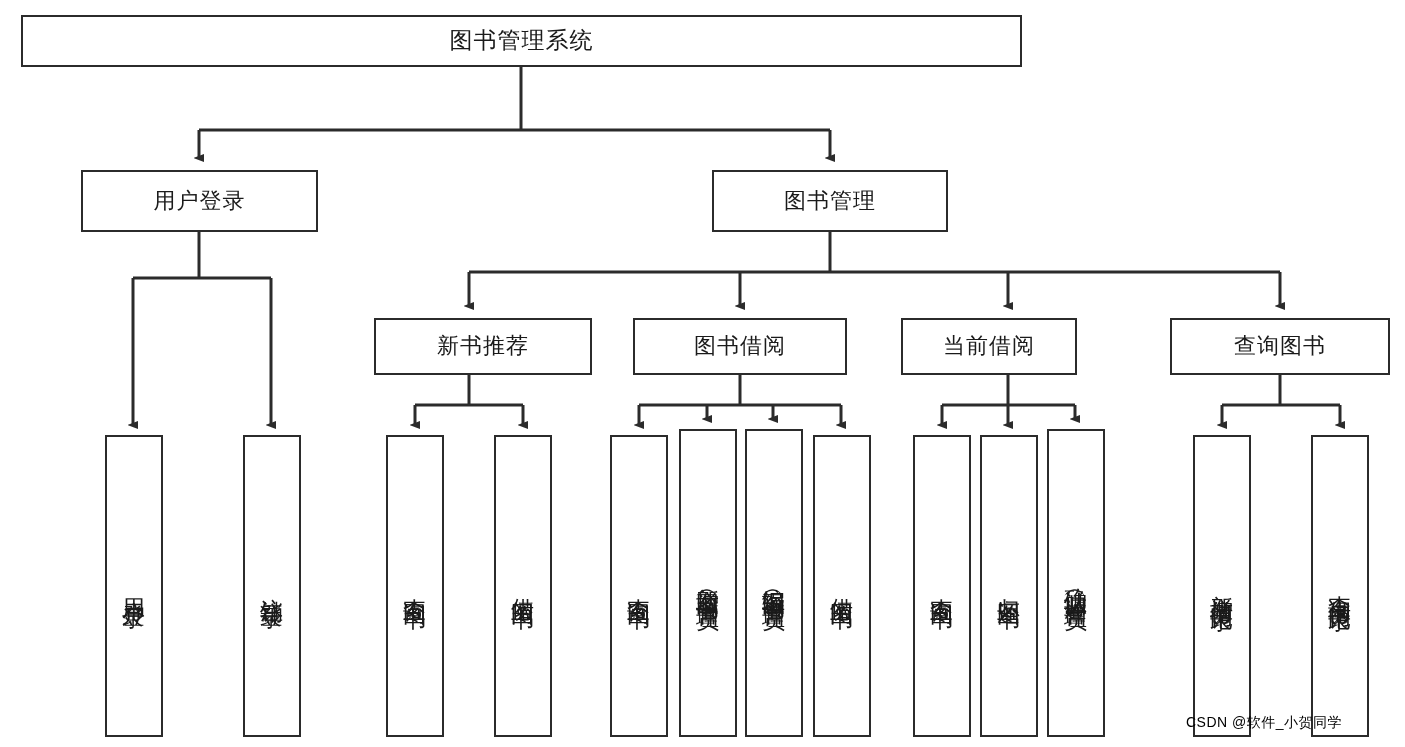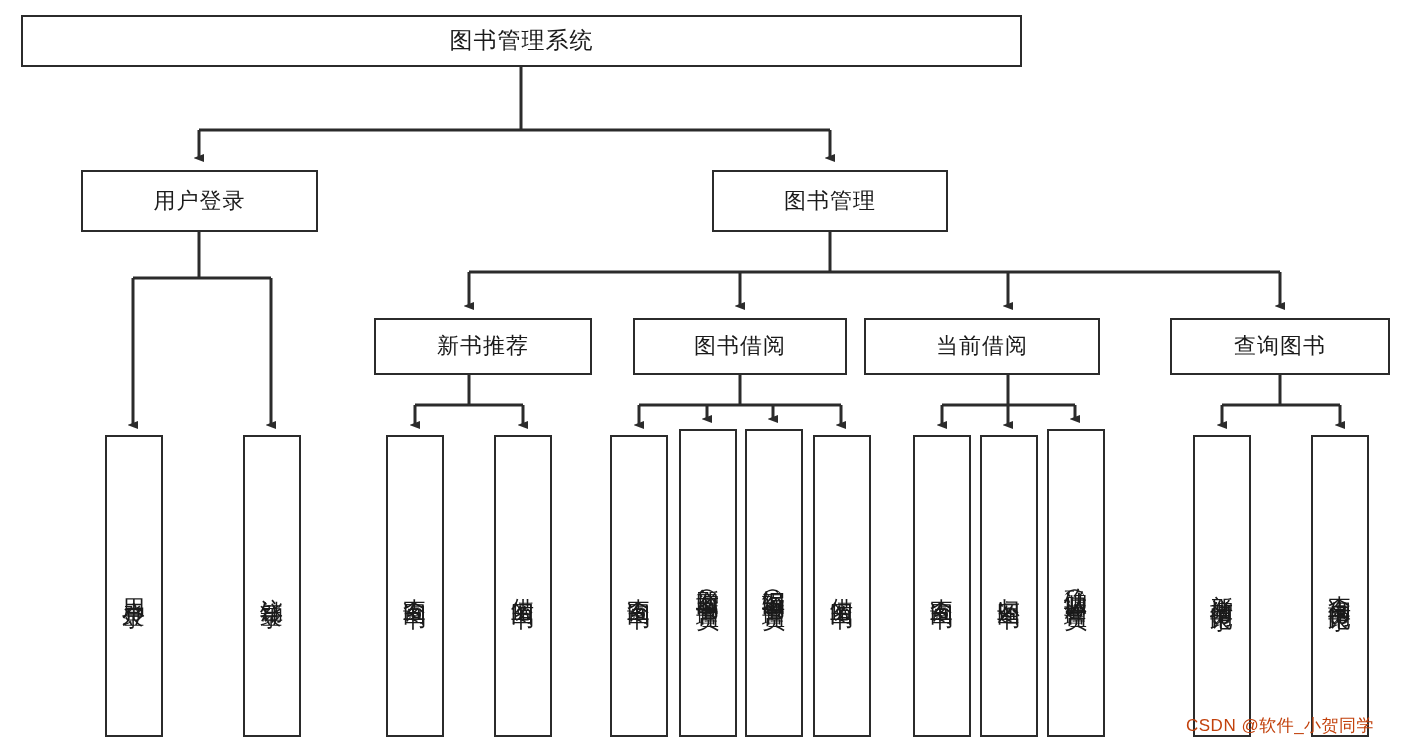--- a/index.html
+++ b/index.html
@@ -47,22 +47,22 @@
   .node.vert {
     writing-mode: vertical-rl;
     text-orientation: upright;
     font-size: 23px;
     letter-spacing: 3px;
     line-height: 1.05;
     padding: 4px 0;
   }
   .watermark {
     position: absolute;
-    font-size: 17px;
-    color: #c2410c;
+    font-size: 14px;
+    color: #000000;
     white-space: nowrap;
     letter-spacing: 0.5px;
   }
 </style>
 </head>
 <body>
 
 <div id="canvas">
 
   <svg id="edges" viewBox="0 0 1405 747" xmlns="http://www.w3.org/2000/svg">
@@ -115,21 +115,21 @@
     </g>
   </svg>
 
   <div class="node horiz root" style="left:21px; top:15px; width:1001px; height:52px;">图书管理系统</div>
 
   <div class="node horiz" style="left:81px; top:170px; width:237px; height:62px;">用户登录</div>
   <div class="node horiz" style="left:712px; top:170px; width:236px; height:62px;font-family:Liberation Serif, serif;">图书管理</div>
 
   <div class="node horiz" style="left:361px; top:318px; width:218px; height:57px;margin-left:13px;">新书推荐</div>
   <div class="node horiz" style="left:633px; top:318px; width:214px; height:57px;">图书借阅</div>
-  <div class="node horiz" style="left:864px; top:318px; width:236px; height:57px;">当前借阅</div>
+  <div class="node horiz" style="left:901px; top:318px; width:176px; height:57px;">当前借阅</div>
   <div class="node horiz" style="left:1170px; top:318px; width:220px; height:57px;">查询图书</div>
 
   <div class="node vert" style="left:105px; top:435px; width:58px; height:302px;">用户登录</div>
   <div class="node vert" style="left:243px; top:435px; width:58px; height:302px;">注销登录</div>
 
   <div class="node vert" style="left:386px; top:435px; width:58px; height:302px;">查询图书</div>
   <div class="node vert" style="left:494px; top:435px; width:58px; height:302px;">借阅图书</div>
 
   <div class="node vert" style="left:610px; top:435px; width:58px; height:302px;">查询图书</div>
   <div class="node vert" style="left:679px; top:429px; width:58px; height:308px;">新增图书（管理员）</div>

